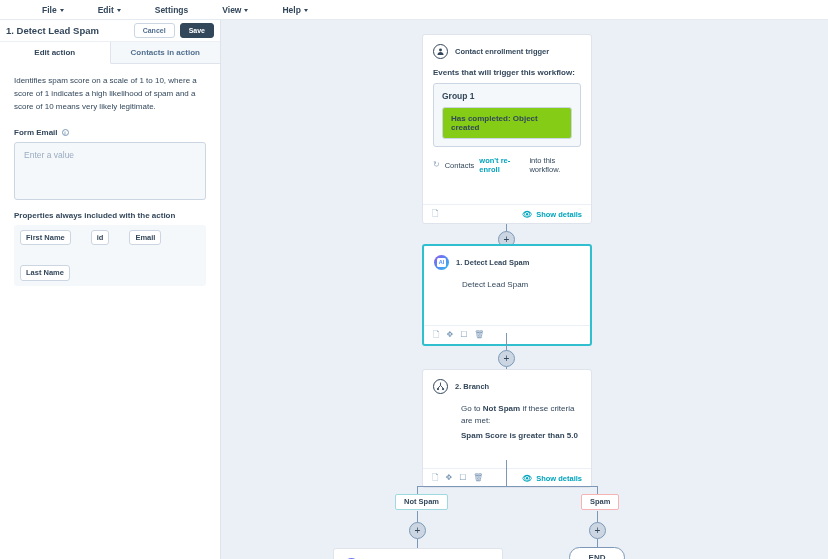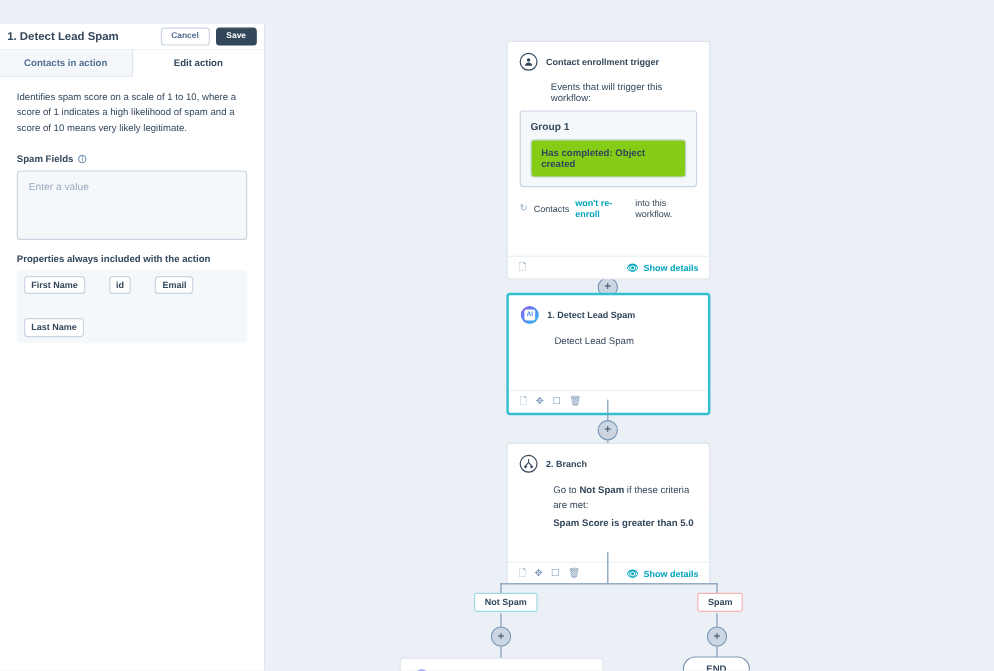--- a/index.html
+++ b/index.html
@@ -102,21 +102,21 @@
   .ai-badge {
     width: 15px; height: 15px; border-radius: 50%;
     background: linear-gradient(135deg,#8f5ae8 0%,#4f8ef7 55%,#35c2e8 100%);
     display: flex; align-items: center; justify-content: center; flex: 0 0 auto;
   }
   .ai-badge span {
     width: 9px; height: 9px; border-radius: 1.5px; background: #ffffff;
     color: #4f8ef7; font-size: 5.5px; font-weight: 700; line-height: 9px; text-align: center;
   }
   .card-title { font-size: 7.5px; font-weight: 700; color: #33475b; }
-  .card-sub { font-size: 8px; font-weight: 400; color: #33475b; margin-top: 9px; margin-left: 26px; }
+  .card-sub { font-size: 8px; font-weight: 700; color: #33475b; margin-top: 9px; }
   .card-text { font-size: 8px; color: #33475b; margin-top: 9px; line-height: 1.5; margin-left: 28px; }
   .card-text b { font-weight: 700; }
 
   .group-box {
     margin-top: 6px; border: 1px solid #cbd6e2; border-radius: 3px;
     background: #f5f8fa; padding: 7px 8px;
   }
   .group-title { font-size: 8.5px; font-weight: 700; color: #33475b; }
   .group-item {
     margin-top: 6px; background: #84cc16; border: 1px solid #cbd6e2; border-radius: 3px;
@@ -156,38 +156,59 @@
     background: #ffffff; border: 1px solid #7c98b6;
     display: flex; align-items: center; justify-content: center;
     font-size: 8px; font-weight: 700; color: #33475b; cursor: pointer;
   }
 </style>
 </head>
 <body>
 
 <div id="app">
 
+  <div class="menubar">
+    <div class="menu-item">
+      <span>File</span>
+      <i class="chev"></i>
+    </div>
+    <div class="menu-item">
+      <span>Edit</span>
+      <i class="chev"></i>
+    </div>
+    <div class="menu-item">
+      <span>Settings</span>
+    </div>
+    <div class="menu-item">
+      <span>View</span>
+      <i class="chev"></i>
+    </div>
+    <div class="menu-item">
+      <span>Help</span>
+      <i class="chev"></i>
+    </div>
+  </div>
 
   <div class="panel">
     <div class="panel-head">
       <div class="panel-title">1. Detect Lead Spam</div>
       <div class="btn btn-cancel">Cancel</div>
       <div class="btn btn-save">Save</div>
     </div>
 
     <div class="tabs">
+      <div class="tab active">Edit action</div>
       <div class="tab">Contacts in action</div>
-      <div class="tab active">Edit action</div>
     </div>
 
     <div class="panel-body">
       <div class="desc">Identifies spam score on a scale of 1 to 10, where a score of 1 indicates a high likelihood of spam and a score of 10 means very likely legitimate.</div>
 
       <div class="field-label-row">
-        <span class="field-label">Spam Fields</span>
+        <span class="field-label">Form Email</span>
         <span class="info-icon">i</span>
       </div>
 
       <div class="value-box">Enter a value</div>
 
       <div class="props-label">Properties always included with the action</div>
       <div class="chips">
         <span class="chip">First Name</span>
         <span class="chip">id</span>
         <span class="chip">Email</span>

